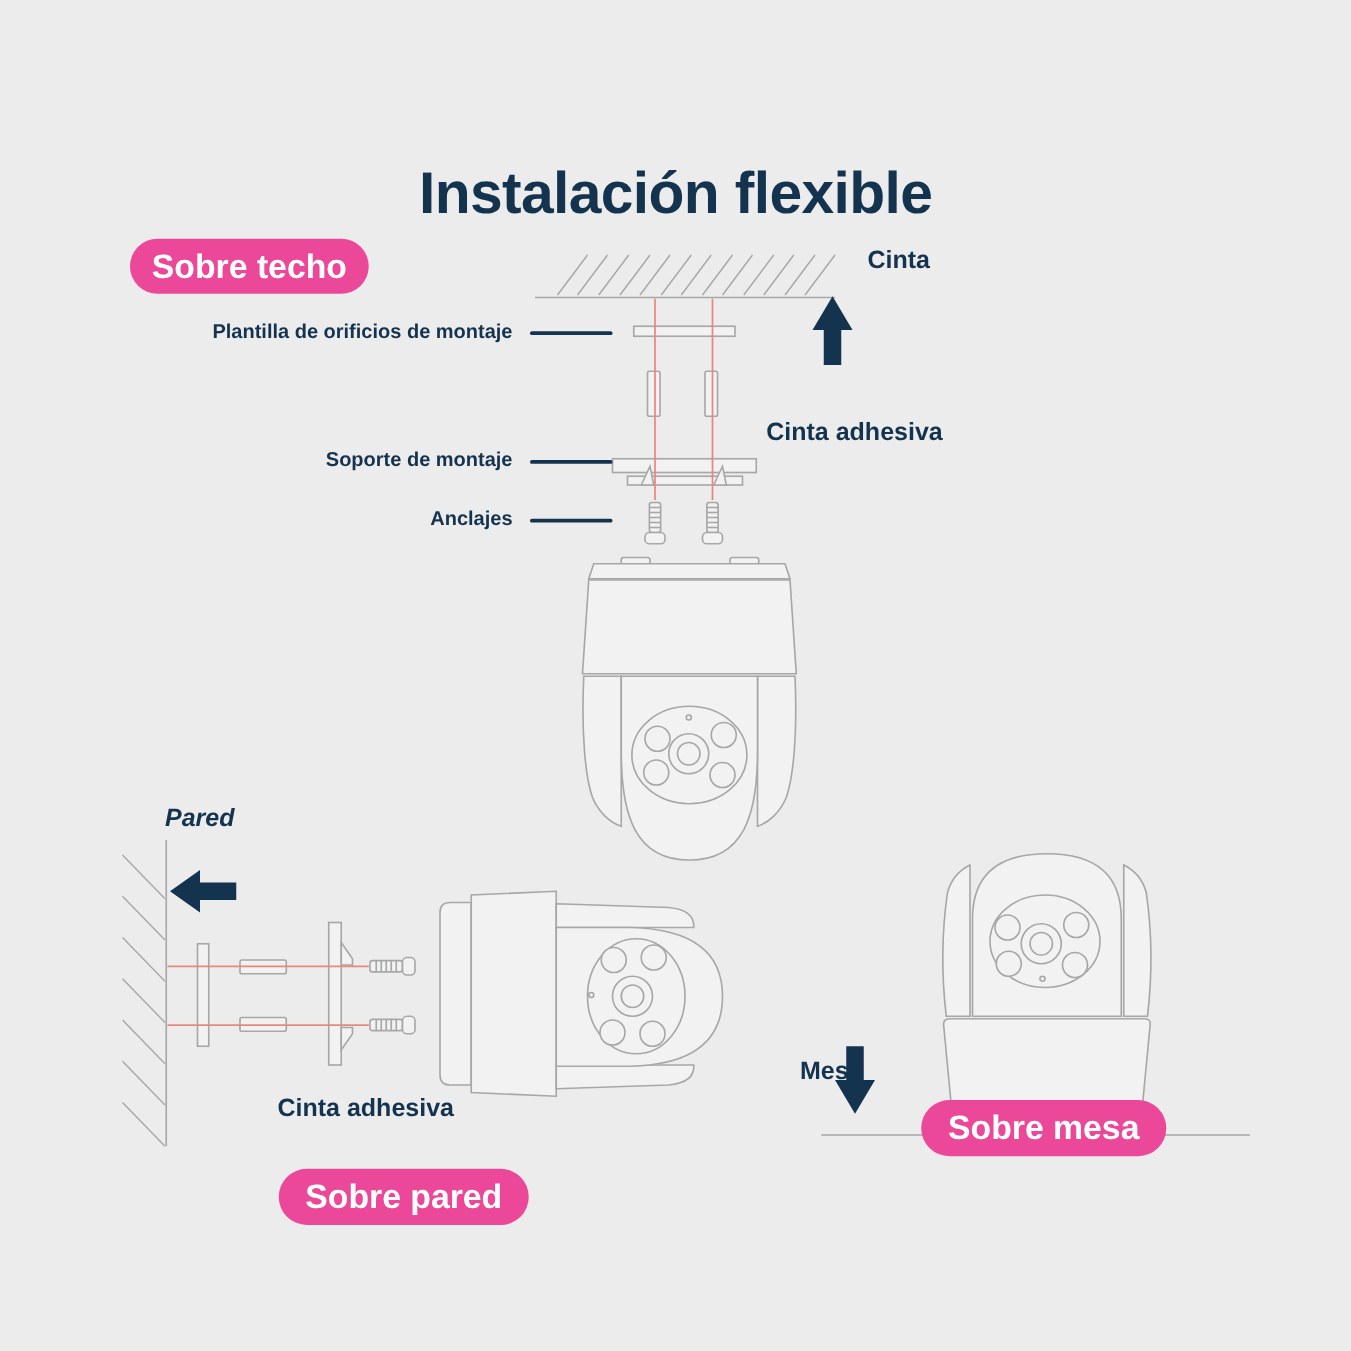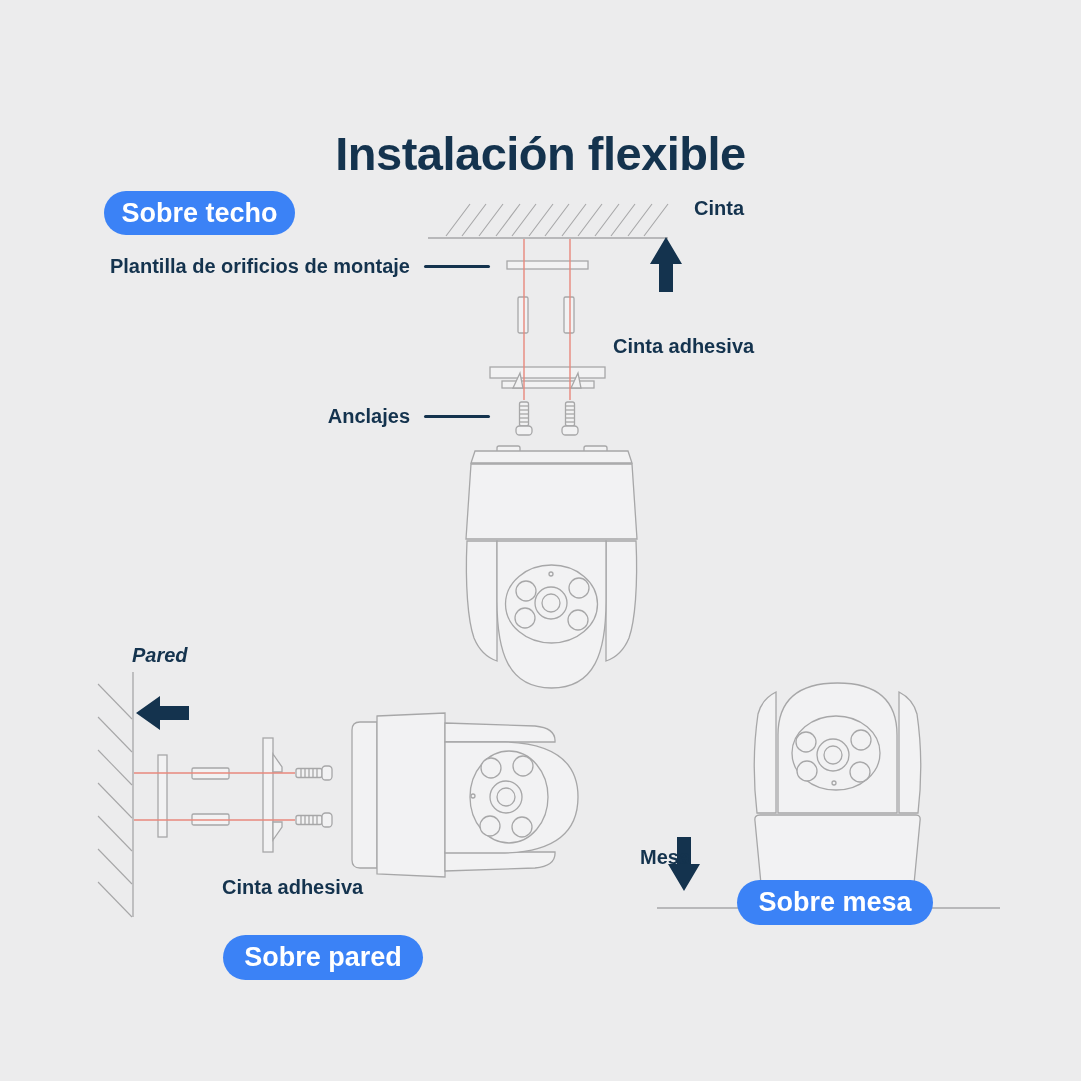--- a/index.html
+++ b/index.html
@@ -15,36 +15,36 @@
 
   .title{
     position:absolute;left:0;right:0;top:95px;
     text-align:center;
     font-size:47px;font-weight:bold;
     letter-spacing:-0.5px;
     color:#14334e;
   }
   .pill{
     position:absolute;
-    background:#3b82f6;color:#ffffff;
+    background:#ec4899;color:#ffffff;
     border-radius:23px;
     display:flex;align-items:center;justify-content:center;
     font-size:27px;font-weight:bold;
     white-space:nowrap;
   }
   .pill.techo{left:104px;top:191px;width:191px;height:44px;}
   .pill.pared{left:223px;top:935px;width:200px;height:45px;}
   .pill.mesa{left:737px;top:880px;width:196px;height:45px;}
 
   .part-row{
     position:absolute;right:591px;height:28px;
     display:flex;align-items:center;gap:14px;
     white-space:nowrap;
   }
-  .part-row .txt{font-size:20px;font-weight:bold;color:#14334e;}
+  .part-row .txt{font-size:16px;font-weight:bold;color:#14334e;}
   .part-row .dash{width:66px;height:3px;background:#14334e;border-radius:2px;flex:0 0 auto;}
   .row-plantilla{top:252px;}
   .row-anclajes{top:298px;}
   .row-soporte{top:355px;}
   .row-tornillos{top:402px;}
 
   .float-label{
     position:absolute;
     font-size:20px;font-weight:bold;color:#14334e;
     white-space:nowrap;line-height:22px;
@@ -231,20 +231,24 @@
   <h1 class="title">Instalación flexible</h1>
 
   <div class="pill techo">
     <span>Sobre techo</span>
   </div>
 
   <div class="part-row row-plantilla">
     <span class="txt">Plantilla de orificios de montaje</span>
     <span class="dash"></span>
   </div>
+  <div class="part-row row-soporte">
+    <span class="txt">Soporte de montaje</span>
+    <span class="dash"></span>
+  </div>
   <div class="part-row row-tornillos">
     <span class="txt">Anclajes</span>
     <span class="dash"></span>
   </div>
 
   <div class="float-label lbl-techo">Cinta</div>
   <div class="float-label lbl-cinta-techo">Cinta adhesiva</div>
   <div class="float-label lbl-pared">Pared</div>
   <div class="float-label lbl-cinta-pared">Cinta adhesiva</div>
   <div class="float-label lbl-mesa">Mesa</div>

